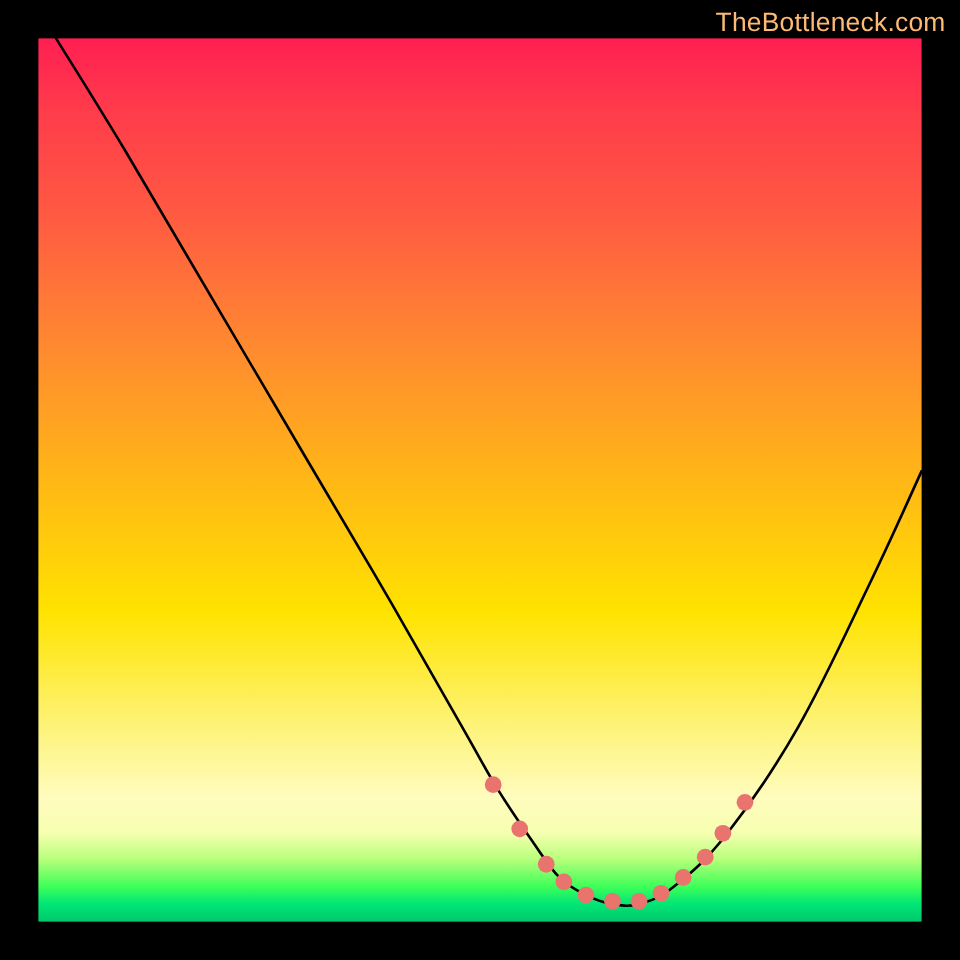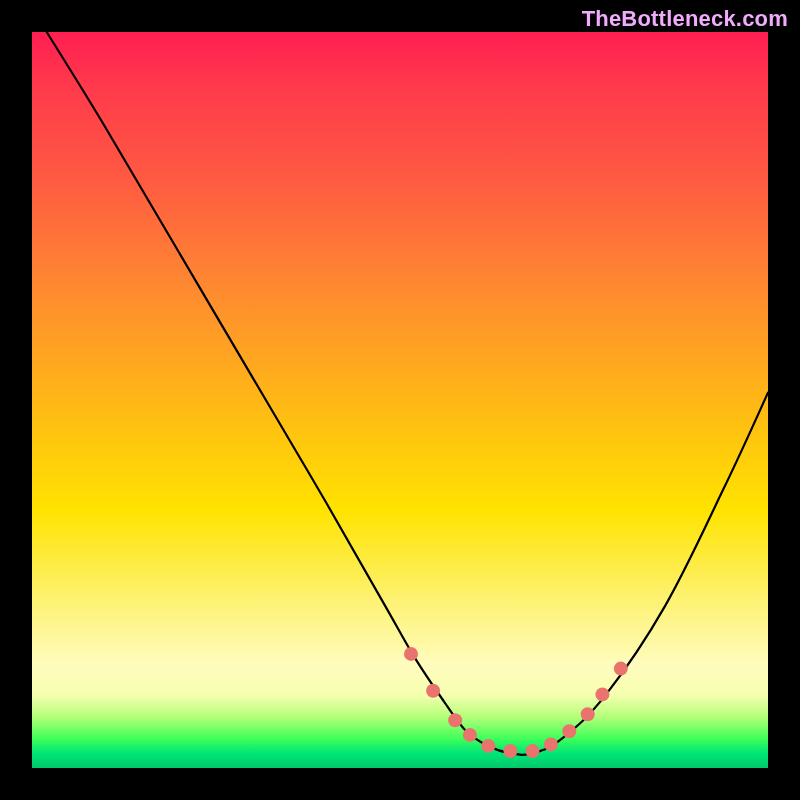--- a/index.html
+++ b/index.html
@@ -40,25 +40,24 @@
       #b6ff7a 93%,
       #3fff59 96%,
       #00e676 98%,
       #00c86b 100%
     );
   }
   .watermark {
     position: absolute;
     top: 6px;
     right: 12px;
-    color: #f0abfc;
+    color: #fdba74;
     font-size: 22px;
     letter-spacing: 0.2px;
     user-select: none;
-    font-weight: bold;
   }
   svg.curve {
     position: absolute;
     left: 0;
     top: 0;
     width: 736px;
     height: 736px;
     overflow: visible;
   }
 </style>

